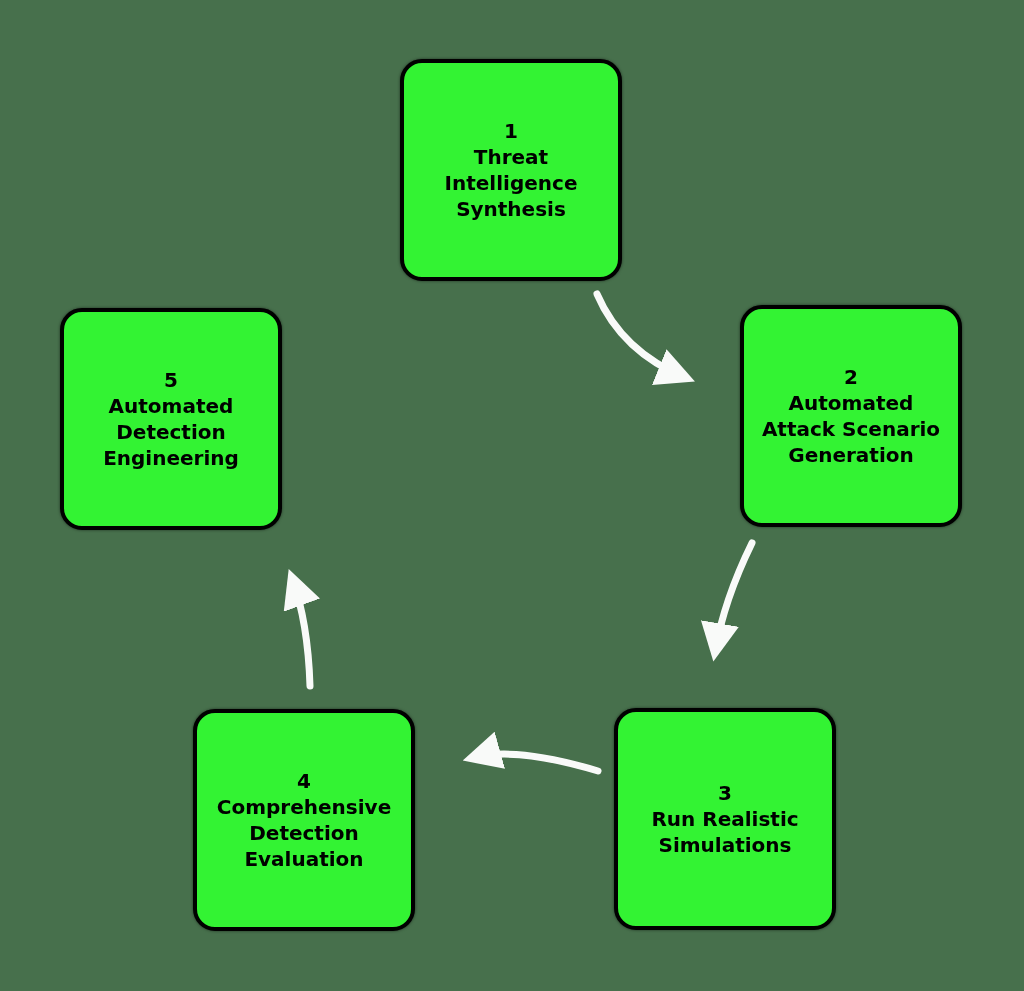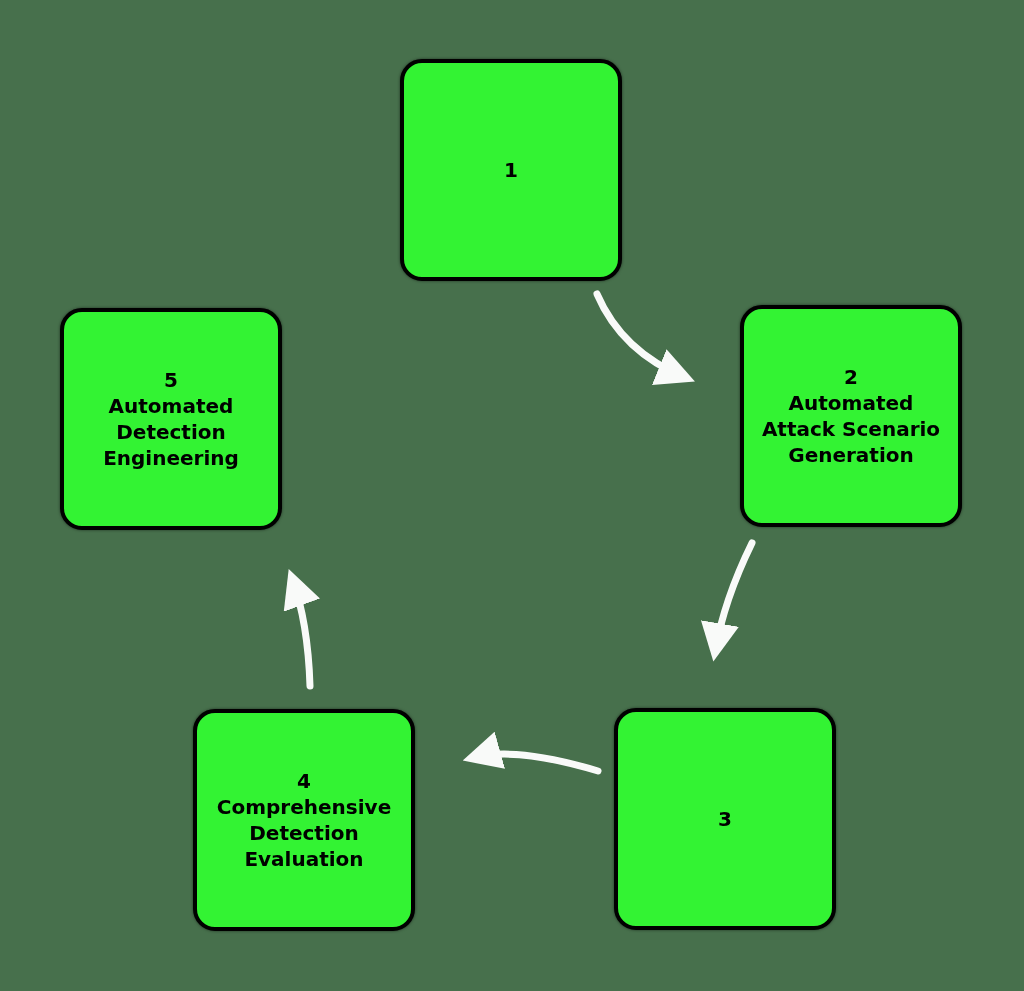--- a/index.html
+++ b/index.html
@@ -77,31 +77,36 @@
       </marker>
     </defs>
     <path class="arrow-path" d="M 597 294 Q 622 352 686 378" marker-end="url(#ah)"></path>
     <path class="arrow-path" d="M 752 543 Q 724 600 715 652" marker-end="url(#ah)"></path>
     <path class="arrow-path" d="M 598 771 Q 515 746 472 758" marker-end="url(#ah)"></path>
     <path class="arrow-path" d="M 310 686 Q 308 622 292 578" marker-end="url(#ah)"></path>
   </svg>
 
   <div class="node node-1">
     <div class="node-number">1</div>
+    <div class="node-title">Threat
+Intelligence
+Synthesis</div>
   </div>
 
   <div class="node node-2">
     <div class="node-number">2</div>
     <div class="node-title">Automated
 Attack Scenario
 Generation</div>
   </div>
 
   <div class="node node-3">
     <div class="node-number">3</div>
+    <div class="node-title">Run Realistic
+Simulations</div>
   </div>
 
   <div class="node node-4">
     <div class="node-number">4</div>
     <div class="node-title">Comprehensive
 Detection
 Evaluation</div>
   </div>
 
   <div class="node node-5">

